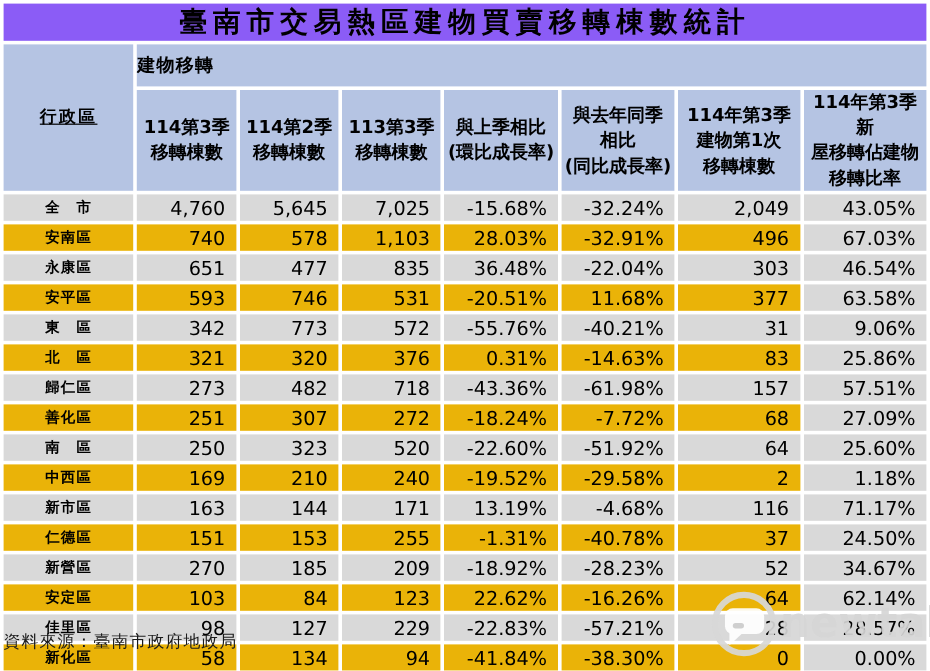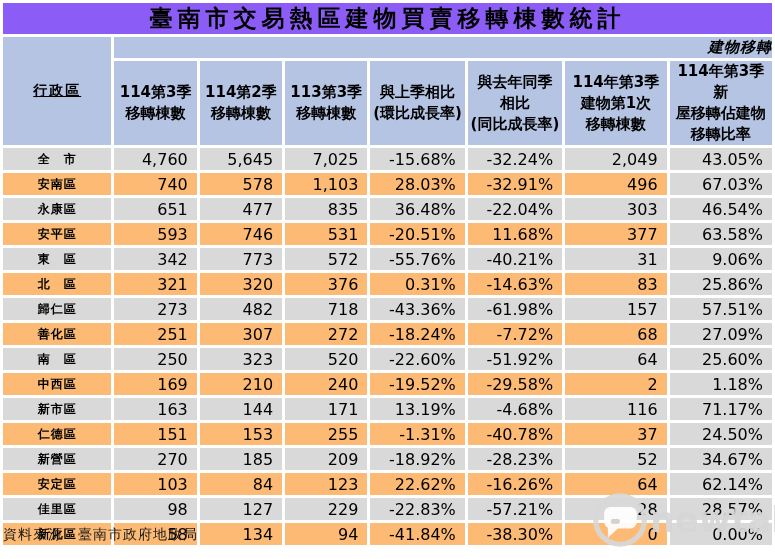--- a/index.html
+++ b/index.html
@@ -18,38 +18,38 @@
 
   .title-cell{
     background:#8b5cf6;height:30px;text-align:center;vertical-align:middle;
     font-weight:bold;font-size:23px;letter-spacing:5px;
   }
   .corner{
     background:#b5c4e3;font-weight:bold;font-size:14px;letter-spacing:2px;
     text-align:center;vertical-align:middle;text-decoration:underline;
   }
   .group{
-    background:#b5c4e3;height:21px;font-weight:bold;font-size:15px;
-    letter-spacing:1px;text-align:right;vertical-align:middle;font-style:italic;
+    background:#b5c4e3;height:35px;font-weight:bold;font-size:15px;
+    letter-spacing:1px;text-align:left;vertical-align:middle;
   }
   th.col{
     background:#b5c4e3;height:66px;font-weight:bold;font-size:15px;
     text-align:center;vertical-align:middle;white-space:pre-line;
     line-height:21px;padding:0 1px;
   }
   td.num{
     text-align:right;padding-right:9px;font-size:16px;height:22px;
     vertical-align:middle;
   }
   td.district{
     text-align:center;font-size:12px;font-weight:bold;height:22px;
     vertical-align:middle;letter-spacing:1px;
   }
   .gray{background:#d9d9d9;}
-  .blue{background:#fdba74;}
+  .blue{background:#eab308;}
 
   .source{
     position:absolute;left:3px;top:526px;font-size:14px;color:#1a1a1a;
     letter-spacing:1px;
   }
 
   .watermark{
     position:absolute;left:592px;top:492px;display:flex;align-items:flex-start;
     opacity:0.92;pointer-events:none;
   }

